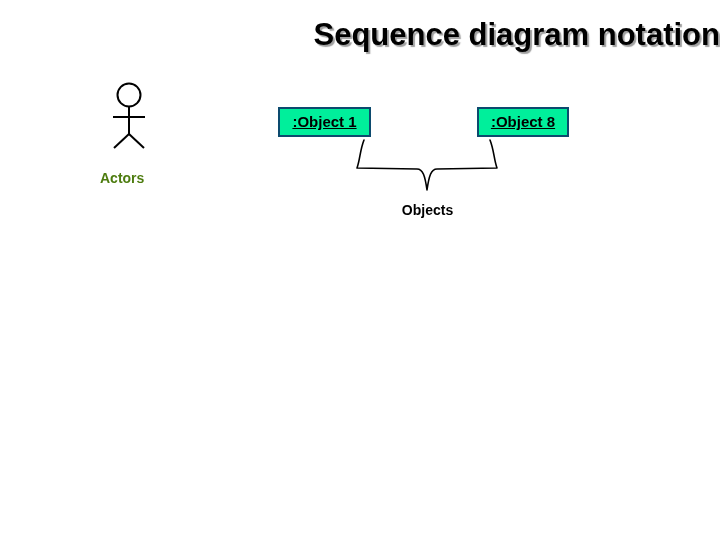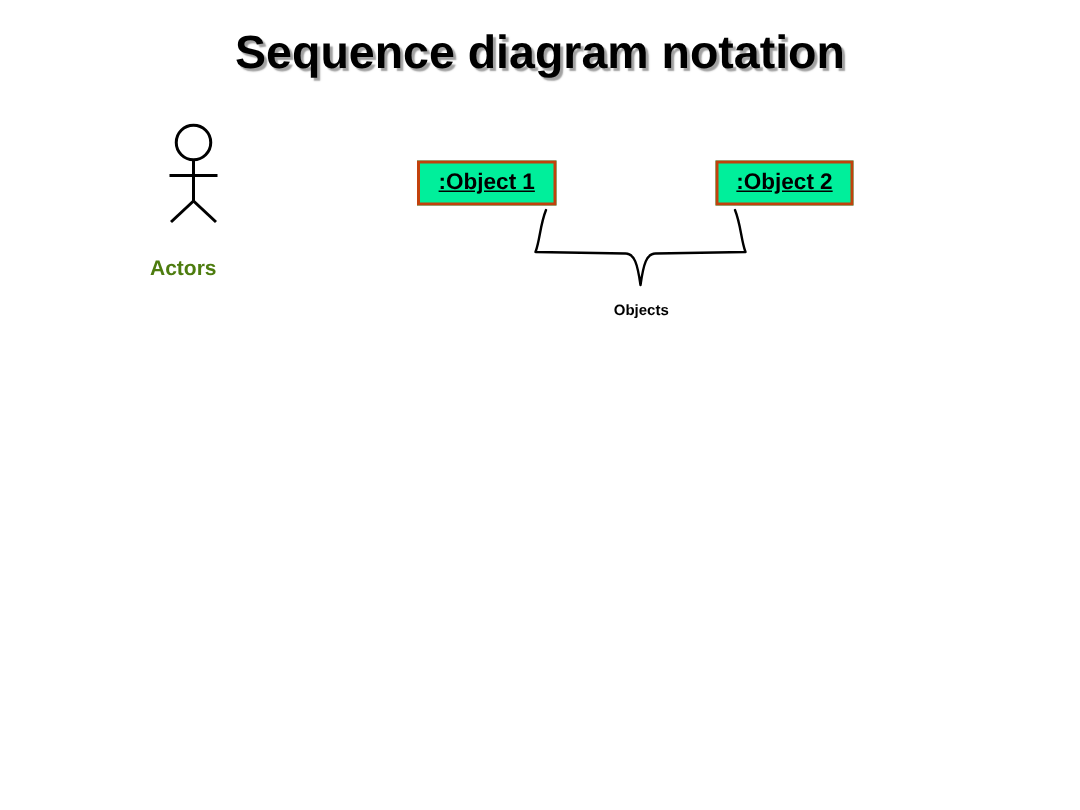--- a/index.html
+++ b/index.html
@@ -23,21 +23,21 @@
     height: 540px;
     background: #ffffff;
   }
 
   
   #slide-title {
     position: absolute;
     left: 0;
     top: 16px;
     width: 720px;
-    text-align: center;
+    text-align: right;
     font-size: 31px;
     font-weight: bold;
     color: #000000;
     letter-spacing: 0px;
     line-height: 38px;
     text-shadow: 2px 2px 1px rgba(128,128,128,0.75);
     white-space: nowrap;
   }
 
   
@@ -57,21 +57,21 @@
     font-size: 14px;
     font-weight: bold;
     color: #4d7c0f;
     white-space: nowrap;
   }
 
   
   .object-box {
     position: absolute;
     box-sizing: border-box;
-    border: 2px solid #c2410c;
+    border: 2px solid #0c4a6e;
     background: #00EF9B;
     color: #000000;
     font-size: 15px;
     font-weight: bold;
     text-decoration: underline;
     text-align: center;
     line-height: 26px;
     height: 30px;
     white-space: nowrap;
   }
@@ -95,21 +95,21 @@
     height: 56px;
   }
   #objects-brace svg { display: block; }
 
   #objects-label {
     position: absolute;
     left: 340px;
     top: 202px;
     width: 175px;
     text-align: center;
-    font-size: 10px;
+    font-size: 14px;
     font-weight: bold;
     color: #000000;
     white-space: nowrap;
   }
 </style>
 </head>
 <body>
 
 <div id="slide">
 
@@ -122,21 +122,21 @@
       <line x1="13" y1="39" x2="45" y2="39" stroke="#000000" stroke-width="2"></line>
       <line x1="29" y1="56" x2="14" y2="70" stroke="#000000" stroke-width="2"></line>
       <line x1="29" y1="56" x2="44" y2="70" stroke="#000000" stroke-width="2"></line>
     </svg>
   </div>
 
   <div id="actors-label">Actors</div>
 
   <div class="object-box" id="object-box-1">:Object 1</div>
 
-  <div class="object-box" id="object-box-2">:Object 2</div>
+  <div class="object-box" id="object-box-2">:Object 8</div>
 
   <div id="objects-brace">
     <svg width="145" height="56" viewBox="0 0 145 56" xmlns="http://www.w3.org/2000/svg">
       <path d="M 9,2
                C 5,12 5,22 2,30
                L 62,31
                C 68,31 70,38 72,52
                C 74,38 76,31 82,31
                L 142,30
                C 139,22 139,12 135,2" fill="none" stroke="#000000" stroke-width="1.6" stroke-linecap="round" stroke-linejoin="round"></path>

